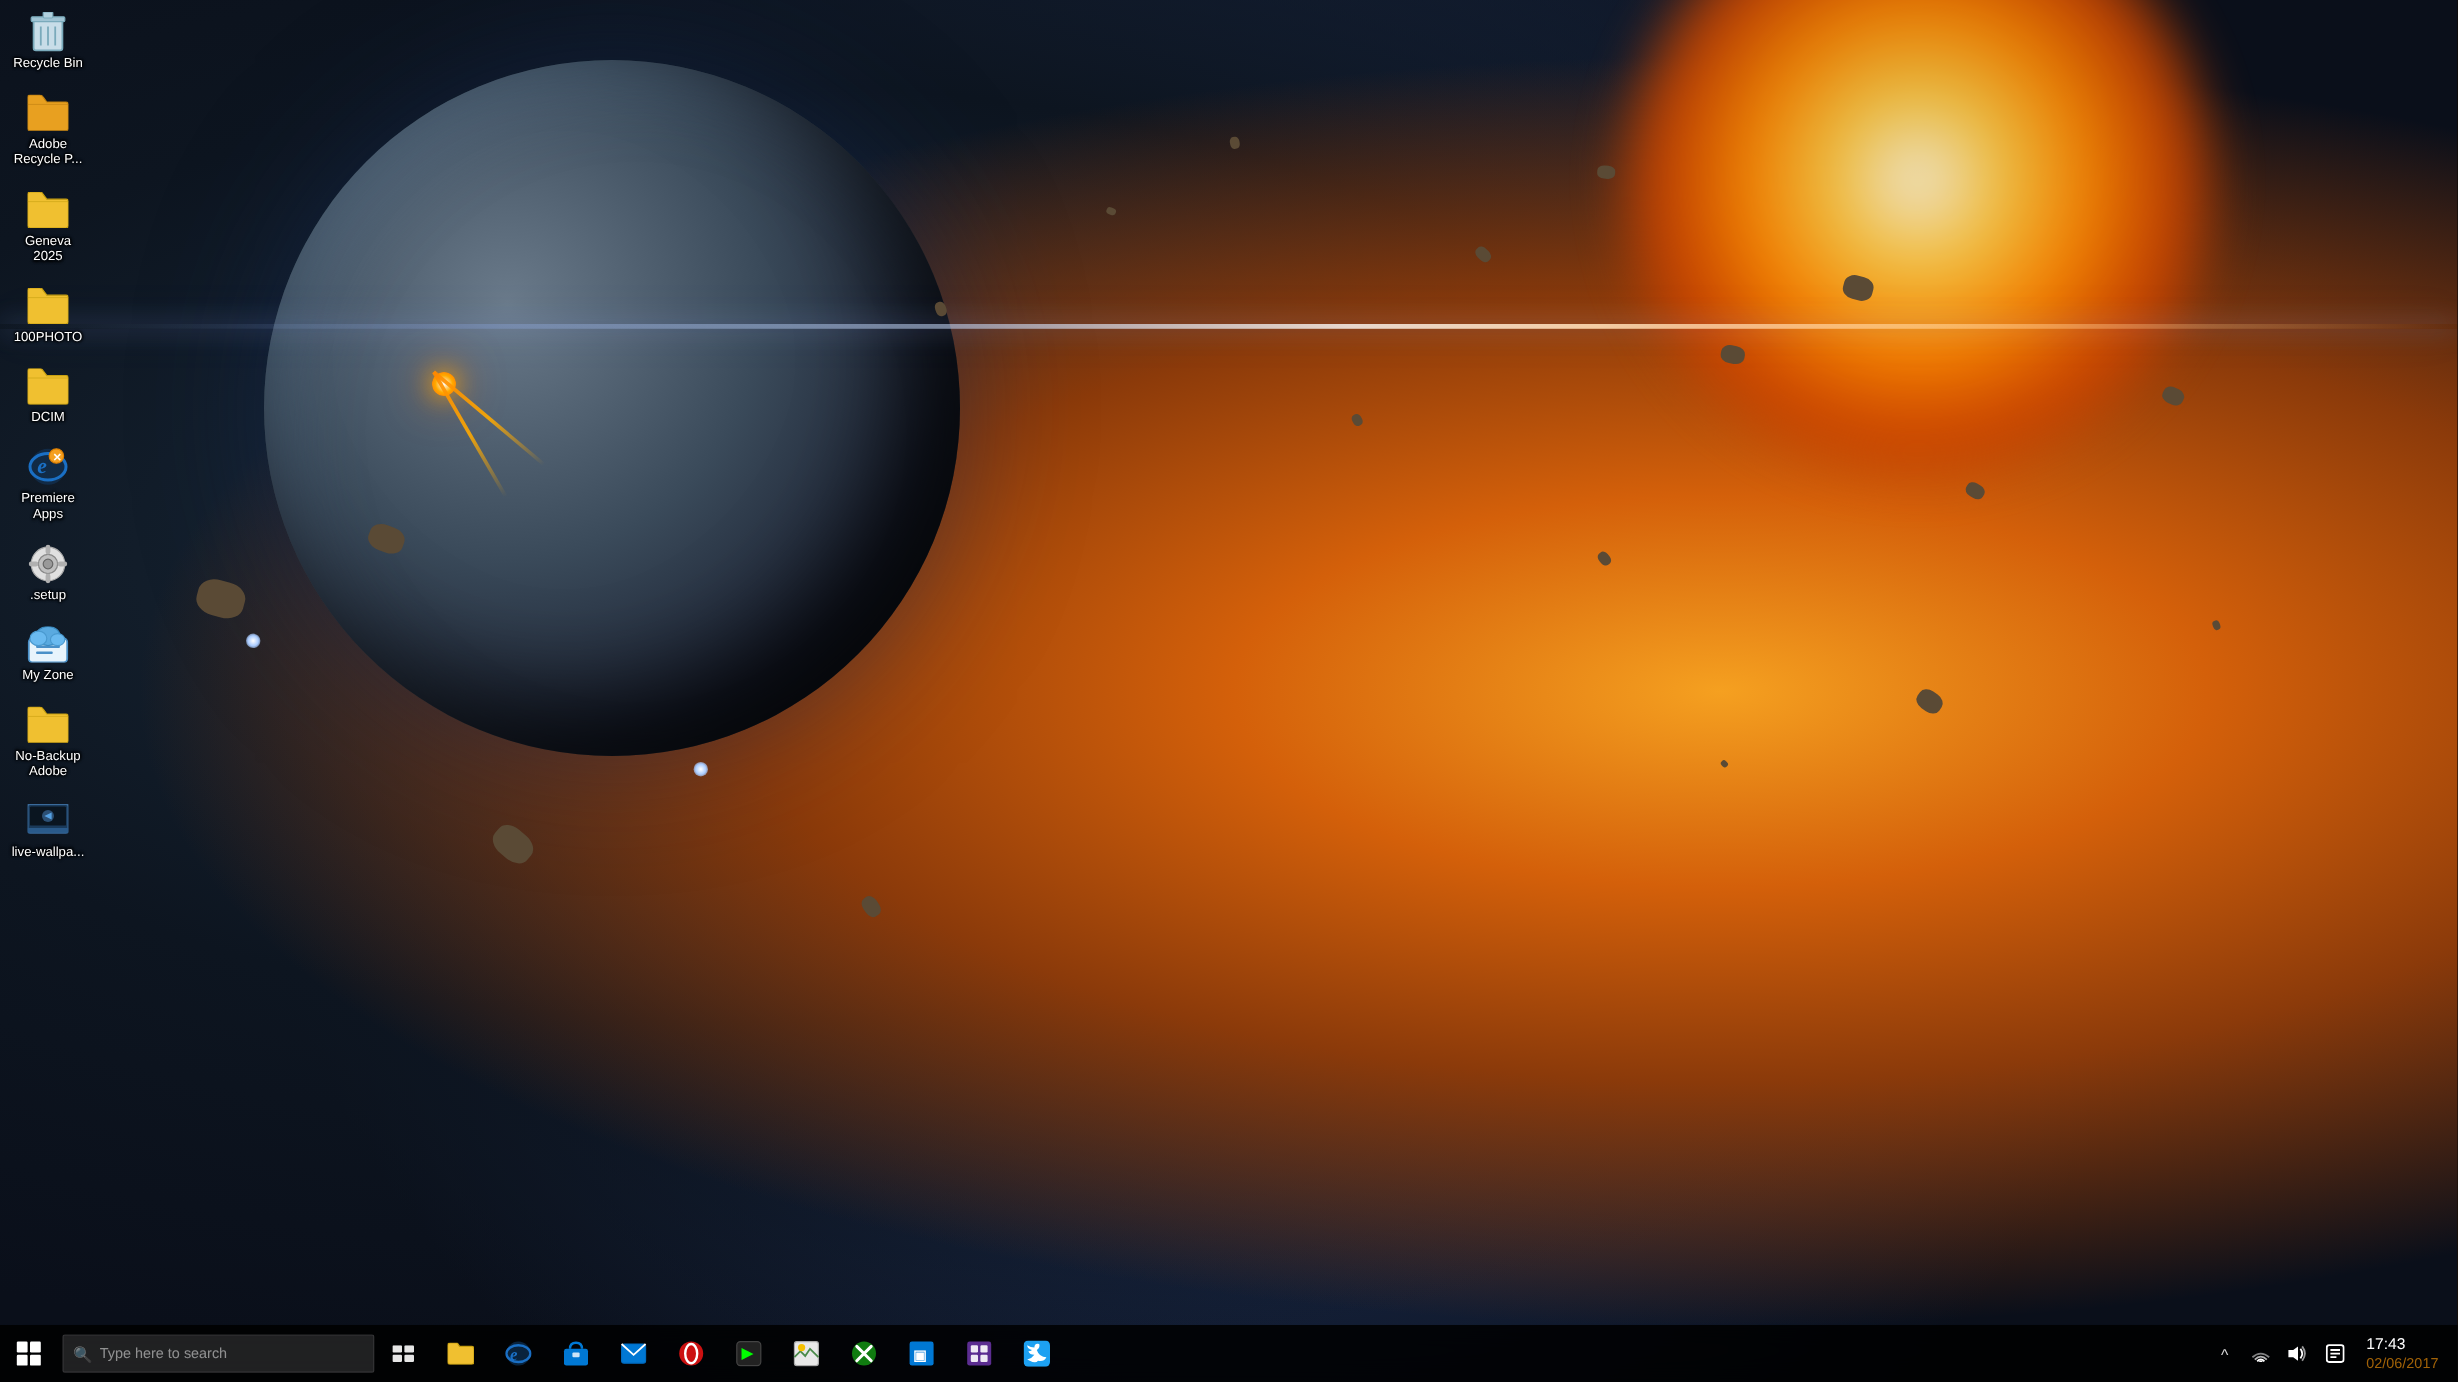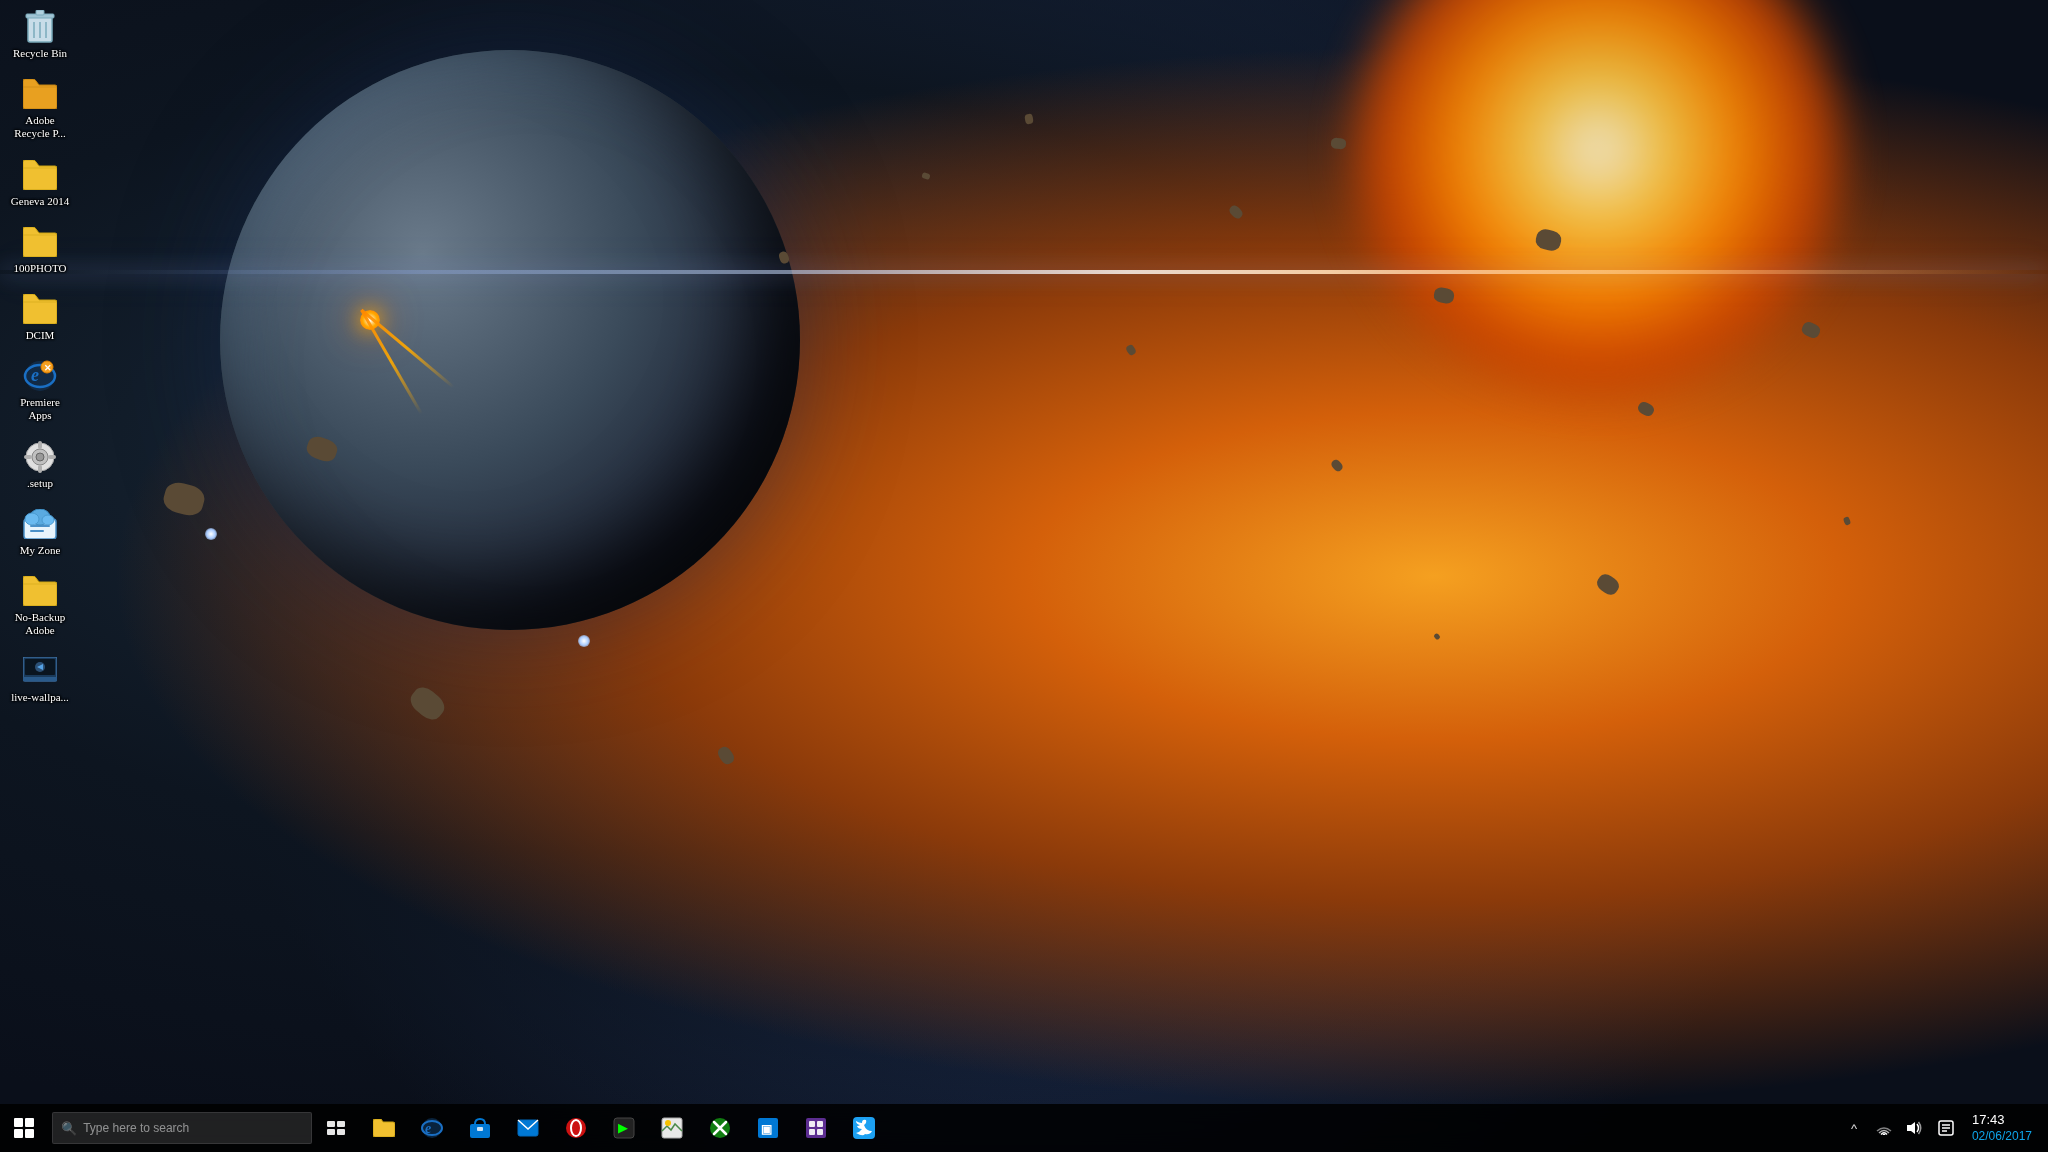--- a/index.html
+++ b/index.html
@@ -118,21 +118,20 @@
 
     .icon-label {
       color: white;
       font-size: 11px;
       text-align: center;
       text-shadow: 1px 1px 2px rgba(0,0,0,0.9), -1px -1px 2px rgba(0,0,0,0.9), 1px -1px 2px rgba(0,0,0,0.9), -1px 1px 2px rgba(0,0,0,0.9);
       line-height: 1.2;
       margin-top: 2px;
       max-width: 70px;
       word-wrap: break-word;
-      font-family: Liberation Serif, serif;
     }
 
     
     #taskbar {
       position: absolute;
       bottom: 0;
       left: 0;
       width: 100%;
       height: 48px;
       background: rgba(0, 0, 0, 0.85);
@@ -265,21 +264,21 @@
       min-width: 70px;
     }
 
     .clock-time {
       color: white;
       font-size: 13px;
       line-height: 1.3;
     }
 
     .clock-date {
-      color: #0ea5e9;
+      color: #a16207;
       font-size: 12px;
       line-height: 1.3;
     }
 
     
     #notification-btn {
       width: 32px;
       height: 48px;
       display: flex;
       align-items: center;
@@ -414,21 +413,21 @@
       <span class="icon-label">Adobe Recycle P...</span>
     </div>
 
     <div class="desktop-icon">
       <div class="icon-img">
         <svg width="34" height="30" viewBox="0 0 34 30" xmlns="http://www.w3.org/2000/svg">
           <path d="M0 6 L0 28 Q0 30 2 30 L32 30 Q34 30 34 28 L34 8 Q34 6 32 6 L16 6 L13 2 Q12 0 10 0 L2 0 Q0 0 0 2 Z" fill="#f0c030" stroke="#c8a010" stroke-width="1"></path>
           <path d="M0 8 L34 8" stroke="#c8a010" stroke-width="0.5"></path>
         </svg>
       </div>
-      <span class="icon-label">Geneva 2014</span>
+      <span class="icon-label">Geneva 2025</span>
     </div>
 
     <div class="desktop-icon">
       <div class="icon-img">
         <svg width="34" height="30" viewBox="0 0 34 30" xmlns="http://www.w3.org/2000/svg">
           <path d="M0 6 L0 28 Q0 30 2 30 L32 30 Q34 30 34 28 L34 8 Q34 6 32 6 L16 6 L13 2 Q12 0 10 0 L2 0 Q0 0 0 2 Z" fill="#f0c030" stroke="#c8a010" stroke-width="1"></path>
           <path d="M0 8 L34 8" stroke="#c8a010" stroke-width="0.5"></path>
         </svg>
       </div>
       <span class="icon-label">100PHOTO</span>

